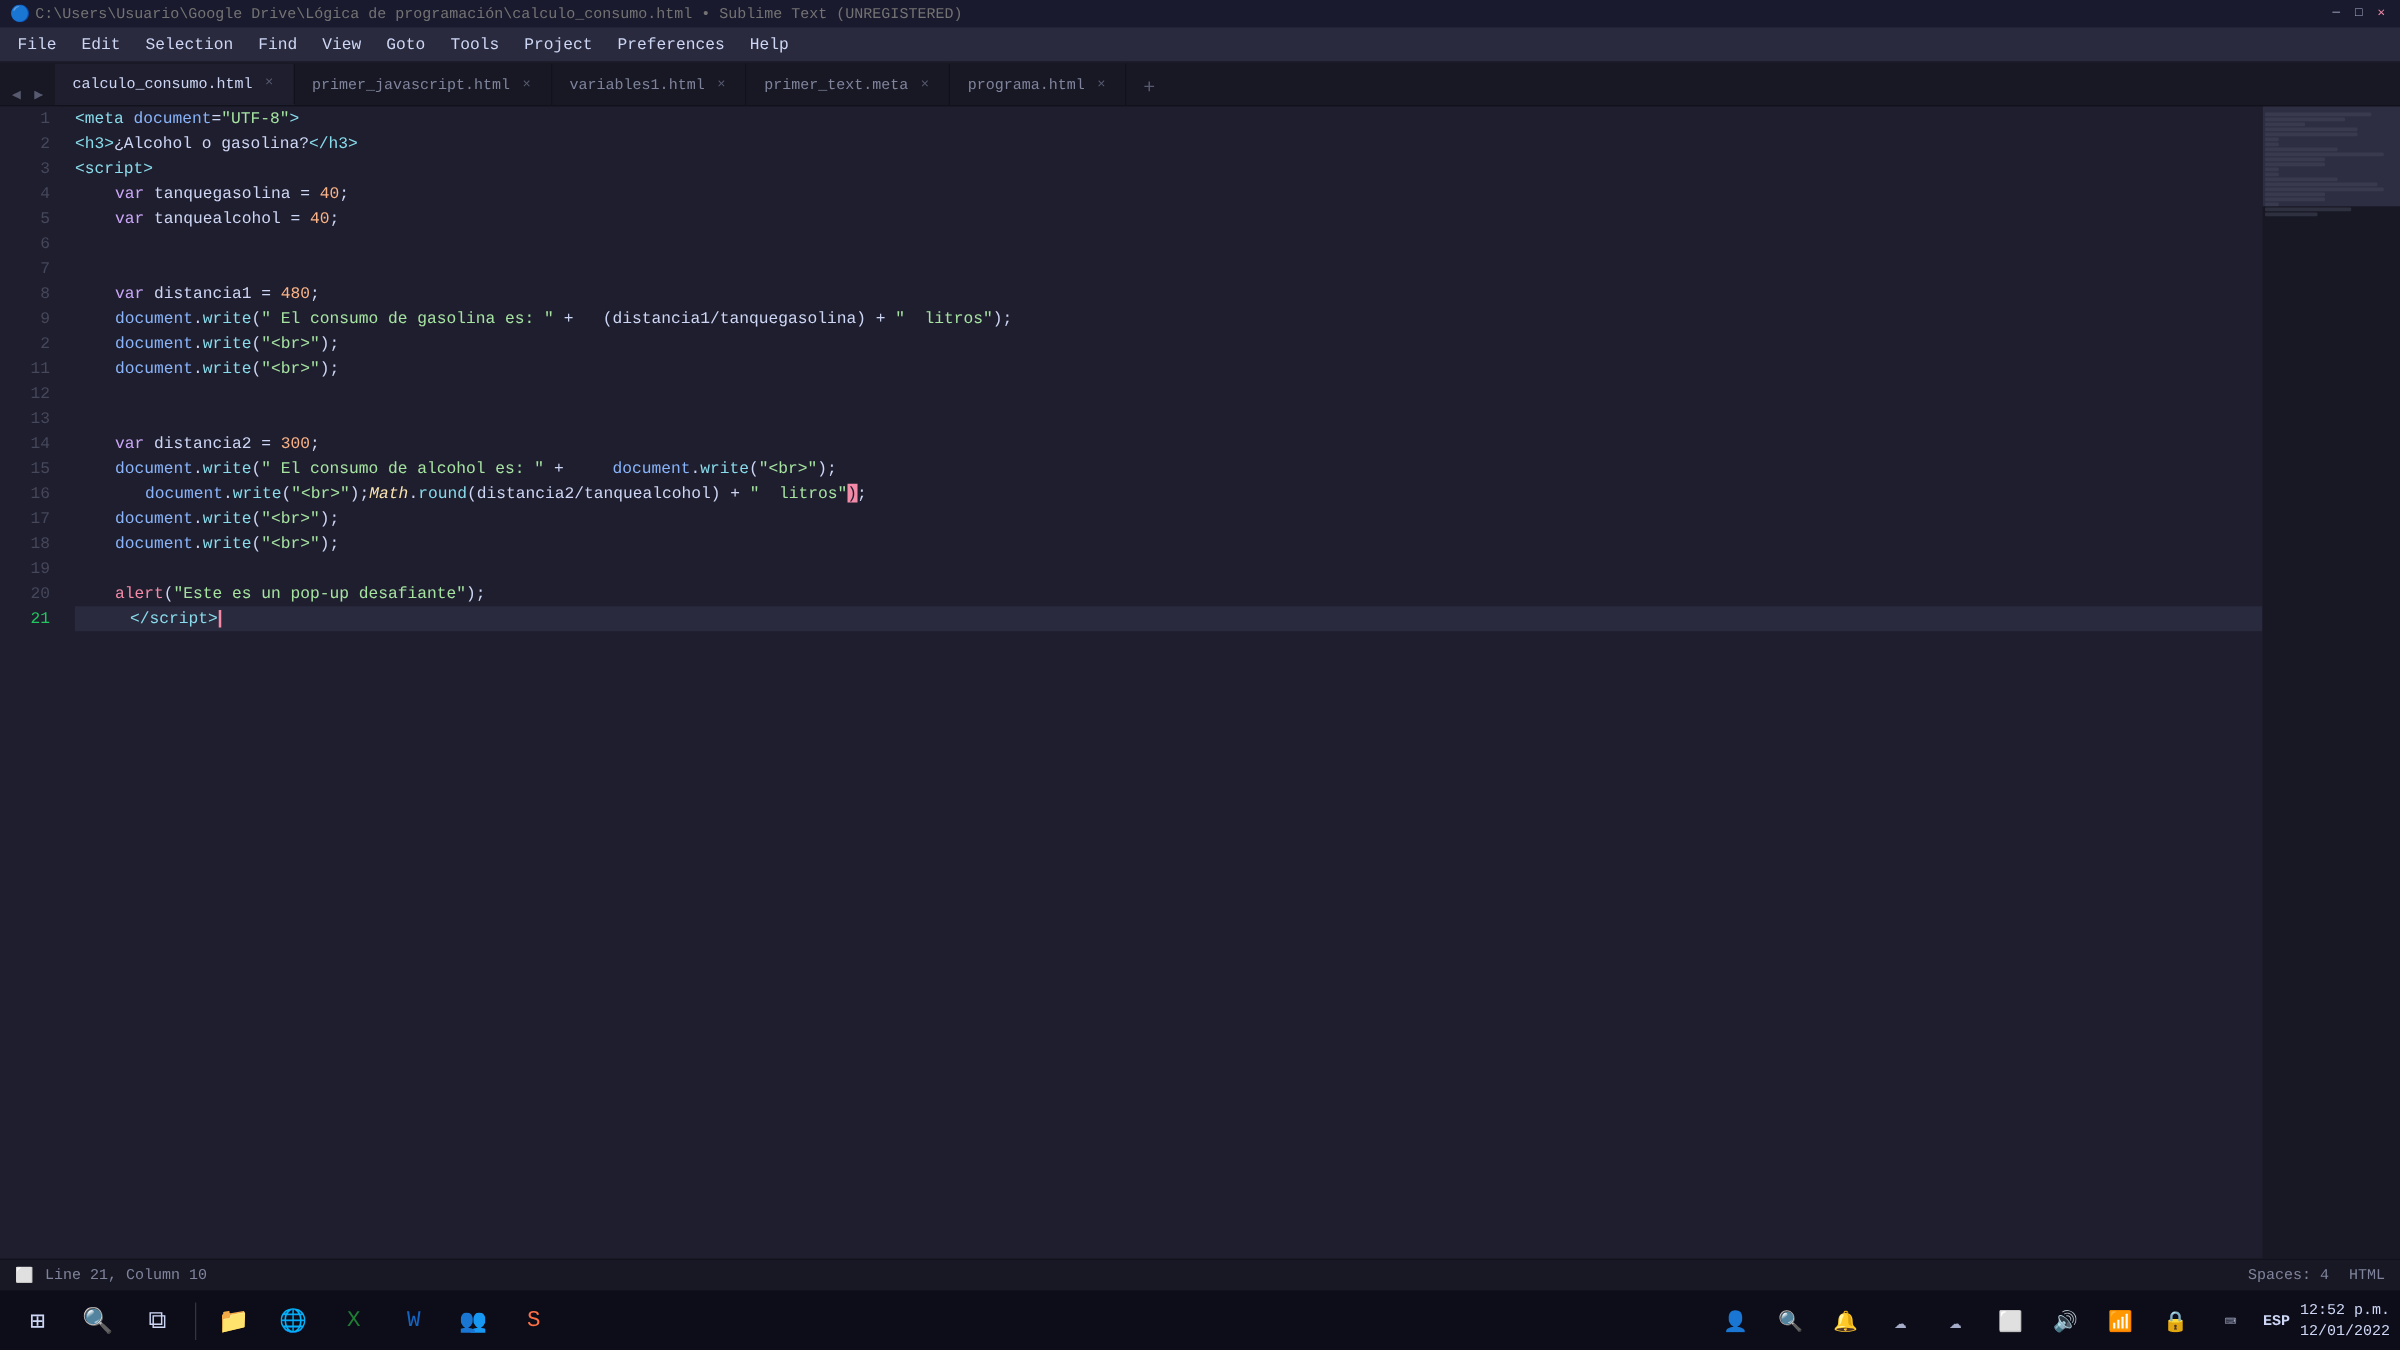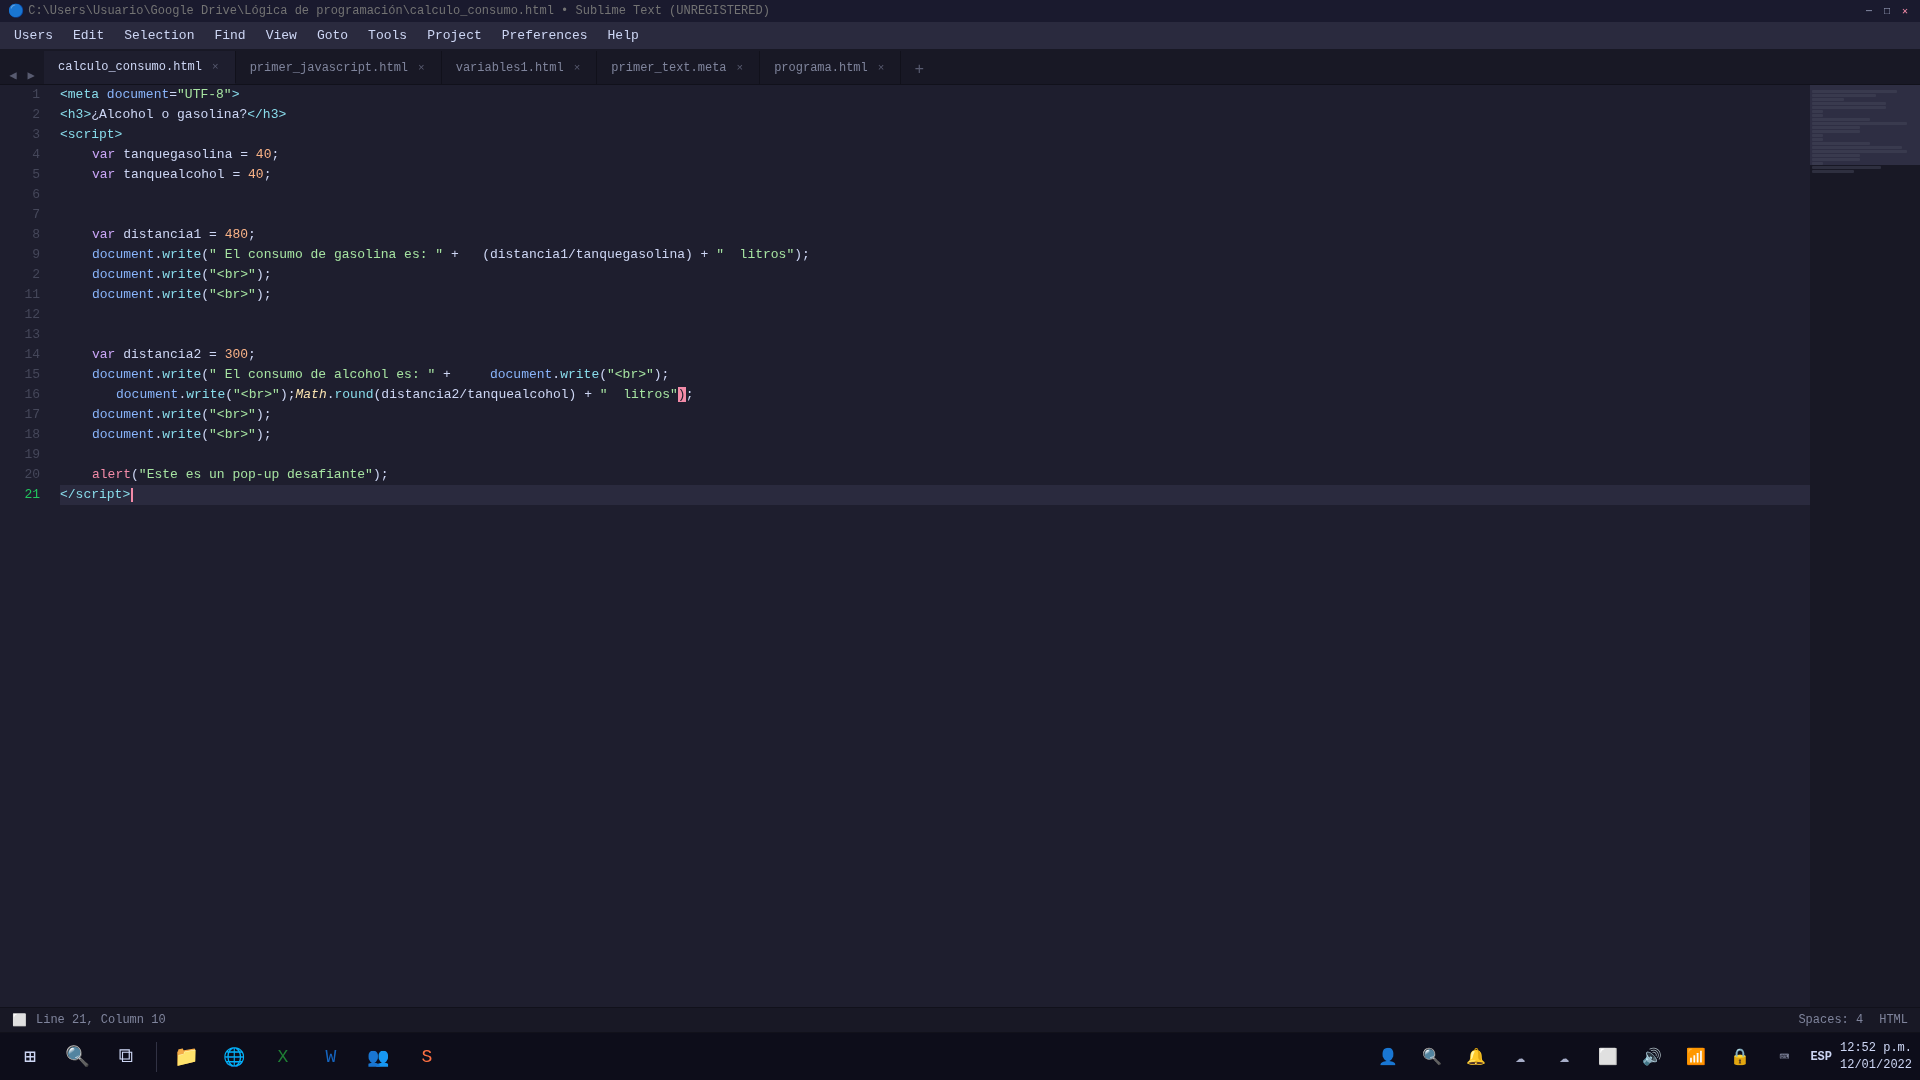--- a/index.html
+++ b/index.html
@@ -145,20 +145,21 @@
 
     .code-line {
       height: 20px;
       line-height: 20px;
       white-space: pre;
       display: flex;
       align-items: center;
     }
     .code-line.current-line {
       background: #2a2a3e;
+      padding-left: 44px;
     }
 
     
     .tag { color: #89dceb; }
     .attr-name { color: #89b4fa; }
     .attr-value { color: #a6e3a1; }
     .kw { color: #cba6f7; }
     .str { color: #a6e3a1; }
     .num { color: #fab387; }
     .var-name { color: #cdd6f4; }
@@ -282,21 +283,21 @@
     <span style="font-size:12px;color:#737373;">C:\Users\Usuario\Google Drive\Lógica de programación\calculo_consumo.html • Sublime Text (UNREGISTERED)</span>
   </div>
   <div id="title-bar-controls">
     <div class="titlebar-btn">─</div>
     <div class="titlebar-btn">□</div>
     <div class="titlebar-btn" style="color:#f38ba8;">✕</div>
   </div>
 </div>
 
 <div id="menu-bar">
-  <div class="menu-item">Users</div>
+  <div class="menu-item">File</div>
   <div class="menu-item">Edit</div>
   <div class="menu-item">Selection</div>
   <div class="menu-item">Find</div>
   <div class="menu-item">View</div>
   <div class="menu-item">Goto</div>
   <div class="menu-item">Tools</div>
   <div class="menu-item">Project</div>
   <div class="menu-item">Preferences</div>
   <div class="menu-item">Help</div>
 </div>

